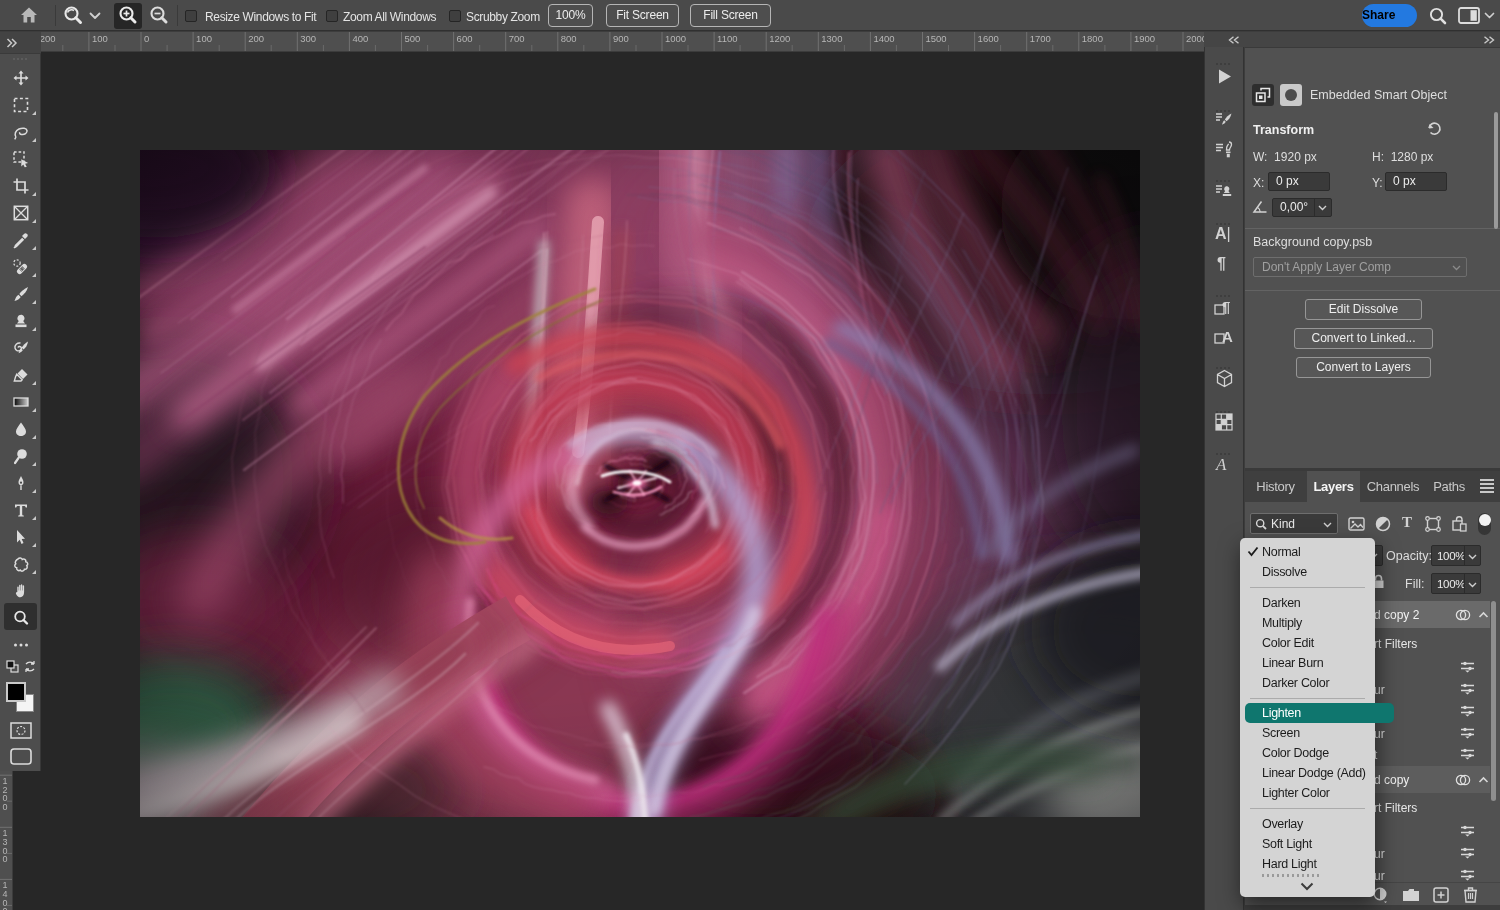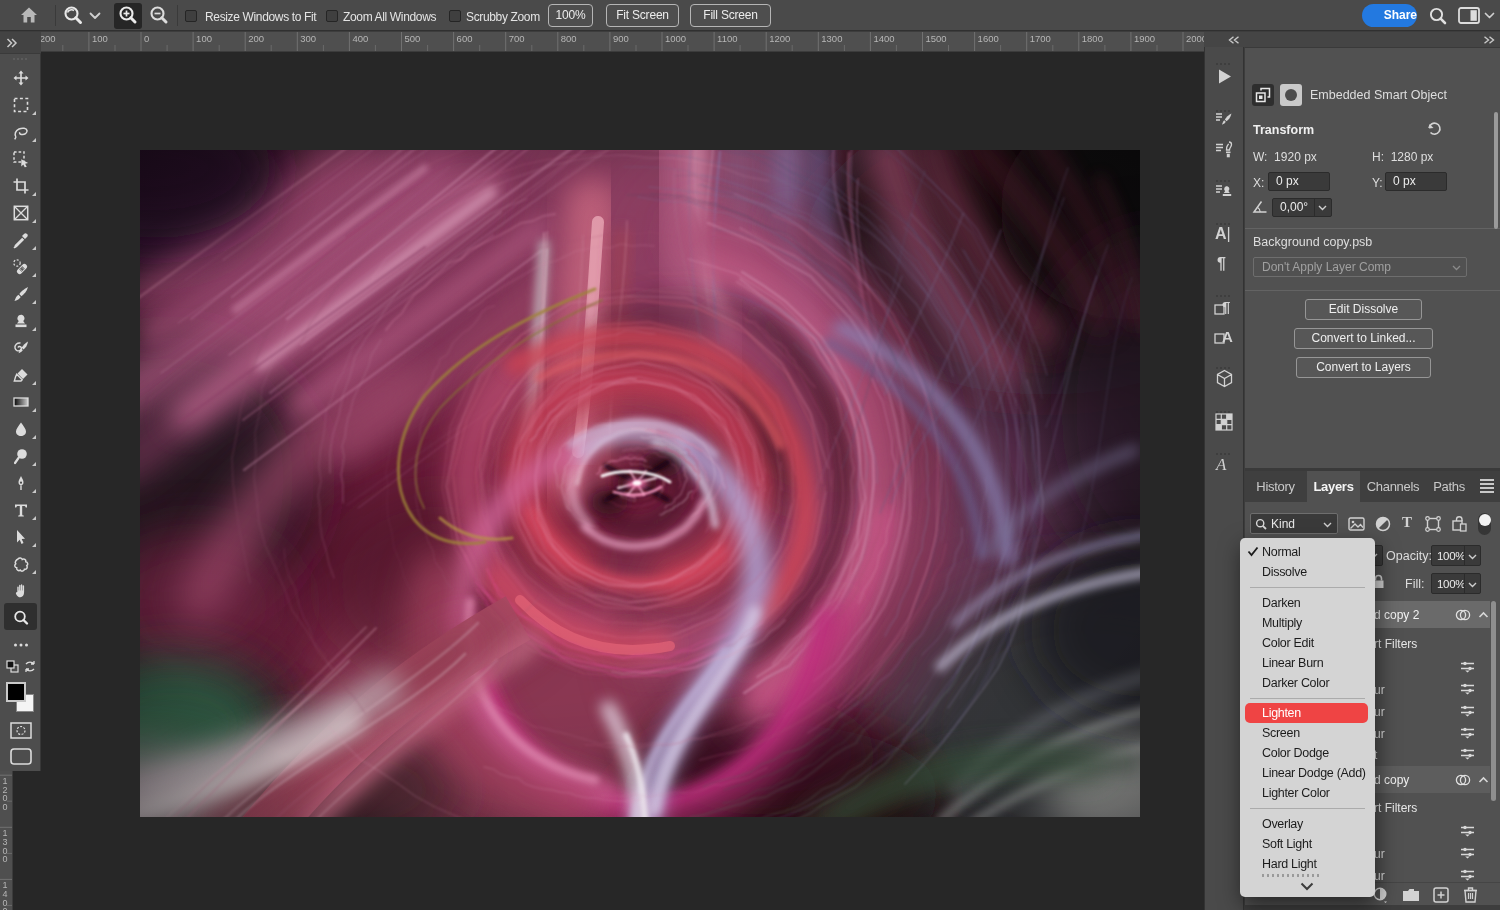--- a/index.html
+++ b/index.html
@@ -6,21 +6,21 @@
 html,body { width:1500px; height:910px; background:#3d3d3d; font-family:"Liberation Sans",sans-serif; overflow:hidden; }
 .abs { position:absolute; }
 #app { position:relative; width:1500px; height:910px; }
 
 
 #optbar { left:0; top:0; width:1500px; height:31px; background:#4a4a4a; border-bottom:1px solid #303030; }
 #optbar .sep { top:5px; width:1px; height:21px; background:#3a3a3a; }
 .cbx { top:10px; width:12px; height:12px; background:#3f3f3f; border:1px solid #252525; border-radius:2px; }
 .cblbl { top:10px; font-size:12px; color:#e4e4e4; letter-spacing:-0.35px; }
 .obtn { top:4px; height:23px; border:1px solid #b5b5b5; border-radius:4px; color:#ececec; font-size:12px; letter-spacing:-0.2px; line-height:21px; text-align:center; background:#4e4e4e; }
-#sharebtn { top:4px; left:1362px; width:55px; height:23px; background:#2379e0; border-radius:12px; color:#ffffff; font-size:12px; font-weight:bold; line-height:23px; text-align:right; }
+#sharebtn { top:4px; left:1362px; width:55px; height:23px; background:#2379e0; border-radius:12px; color:#000000; font-size:12px; font-weight:bold; line-height:23px; text-align:left; }
 
 
 #hruler { left:0; top:32px; width:1204px; height:20px; background:#4f4f4f; border-bottom:1px solid #3c3c3c; overflow:hidden; }
 #vruler { left:0; top:52px; width:13px; height:858px; background:#4f4f4f; border-right:1px solid #3c3c3c; overflow:hidden; }
 
 
 #docarea { left:13px; top:52px; width:1191px; height:858px; background:#272727; }
 #canvas { left:140px; top:150px; width:1000px; height:667px; background:#1a1016; }
 
 
@@ -41,21 +41,21 @@
 .hamb { position:absolute; right:6px; top:8px; width:14px; height:14px;
   background:repeating-linear-gradient(#c8c8c8 0 1.6px,transparent 1.6px 4.1px); }
 .ptext { position:absolute; font-size:12px; color:#dedede; }
 .inbox { position:absolute; background:#3a3a3a; border:1px solid #2b2b2b; border-radius:2px; color:#ececec; font-size:12px; }
 .pbtn { position:absolute; background:#575757; border:1px solid #969696; border-radius:3px; color:#eeeeee; font-size:12px; text-align:center; }
 .divl { position:absolute; left:8px; right:8px; height:1px; background:#636363; }
 
 
 #bmenu { left:1240px; top:538px; width:135px; height:359px; background:#d4d4d4; border-radius:5px; box-shadow:2px 8px 22px rgba(0,0,0,.55); }
 .mitem { position:absolute; left:0; width:135px; height:20px; font-size:12.5px; letter-spacing:-0.3px; color:#1c1c1c; line-height:20px; padding-left:22px; white-space:nowrap; }
-.msel { background:#ef4444; color:#ffffff; left:5px !important; width:123px; border-radius:5px; padding-left:17px; }
+.msel { background:#0f766e; color:#ffffff; left:5px !important; width:149px; border-radius:5px; padding-left:17px; }
 .mdiv { position:absolute; left:10px; width:115px; height:1px; background:#ababab; }
 </style>
 </head>
 <body>
 <div id="app">
 
   <div id="optbar" class="abs">
     <svg class="abs" style="left:20px;top:6px" width="18" height="18" viewBox="0 0 18 18">
       <path d="M9 1.5 L17 9 L14.5 9 L14.5 16.5 L10.8 16.5 L10.8 11 L7.2 11 L7.2 16.5 L3.5 16.5 L3.5 9 L1 9 Z" fill="#b8b8b8"></path>
     </svg>

